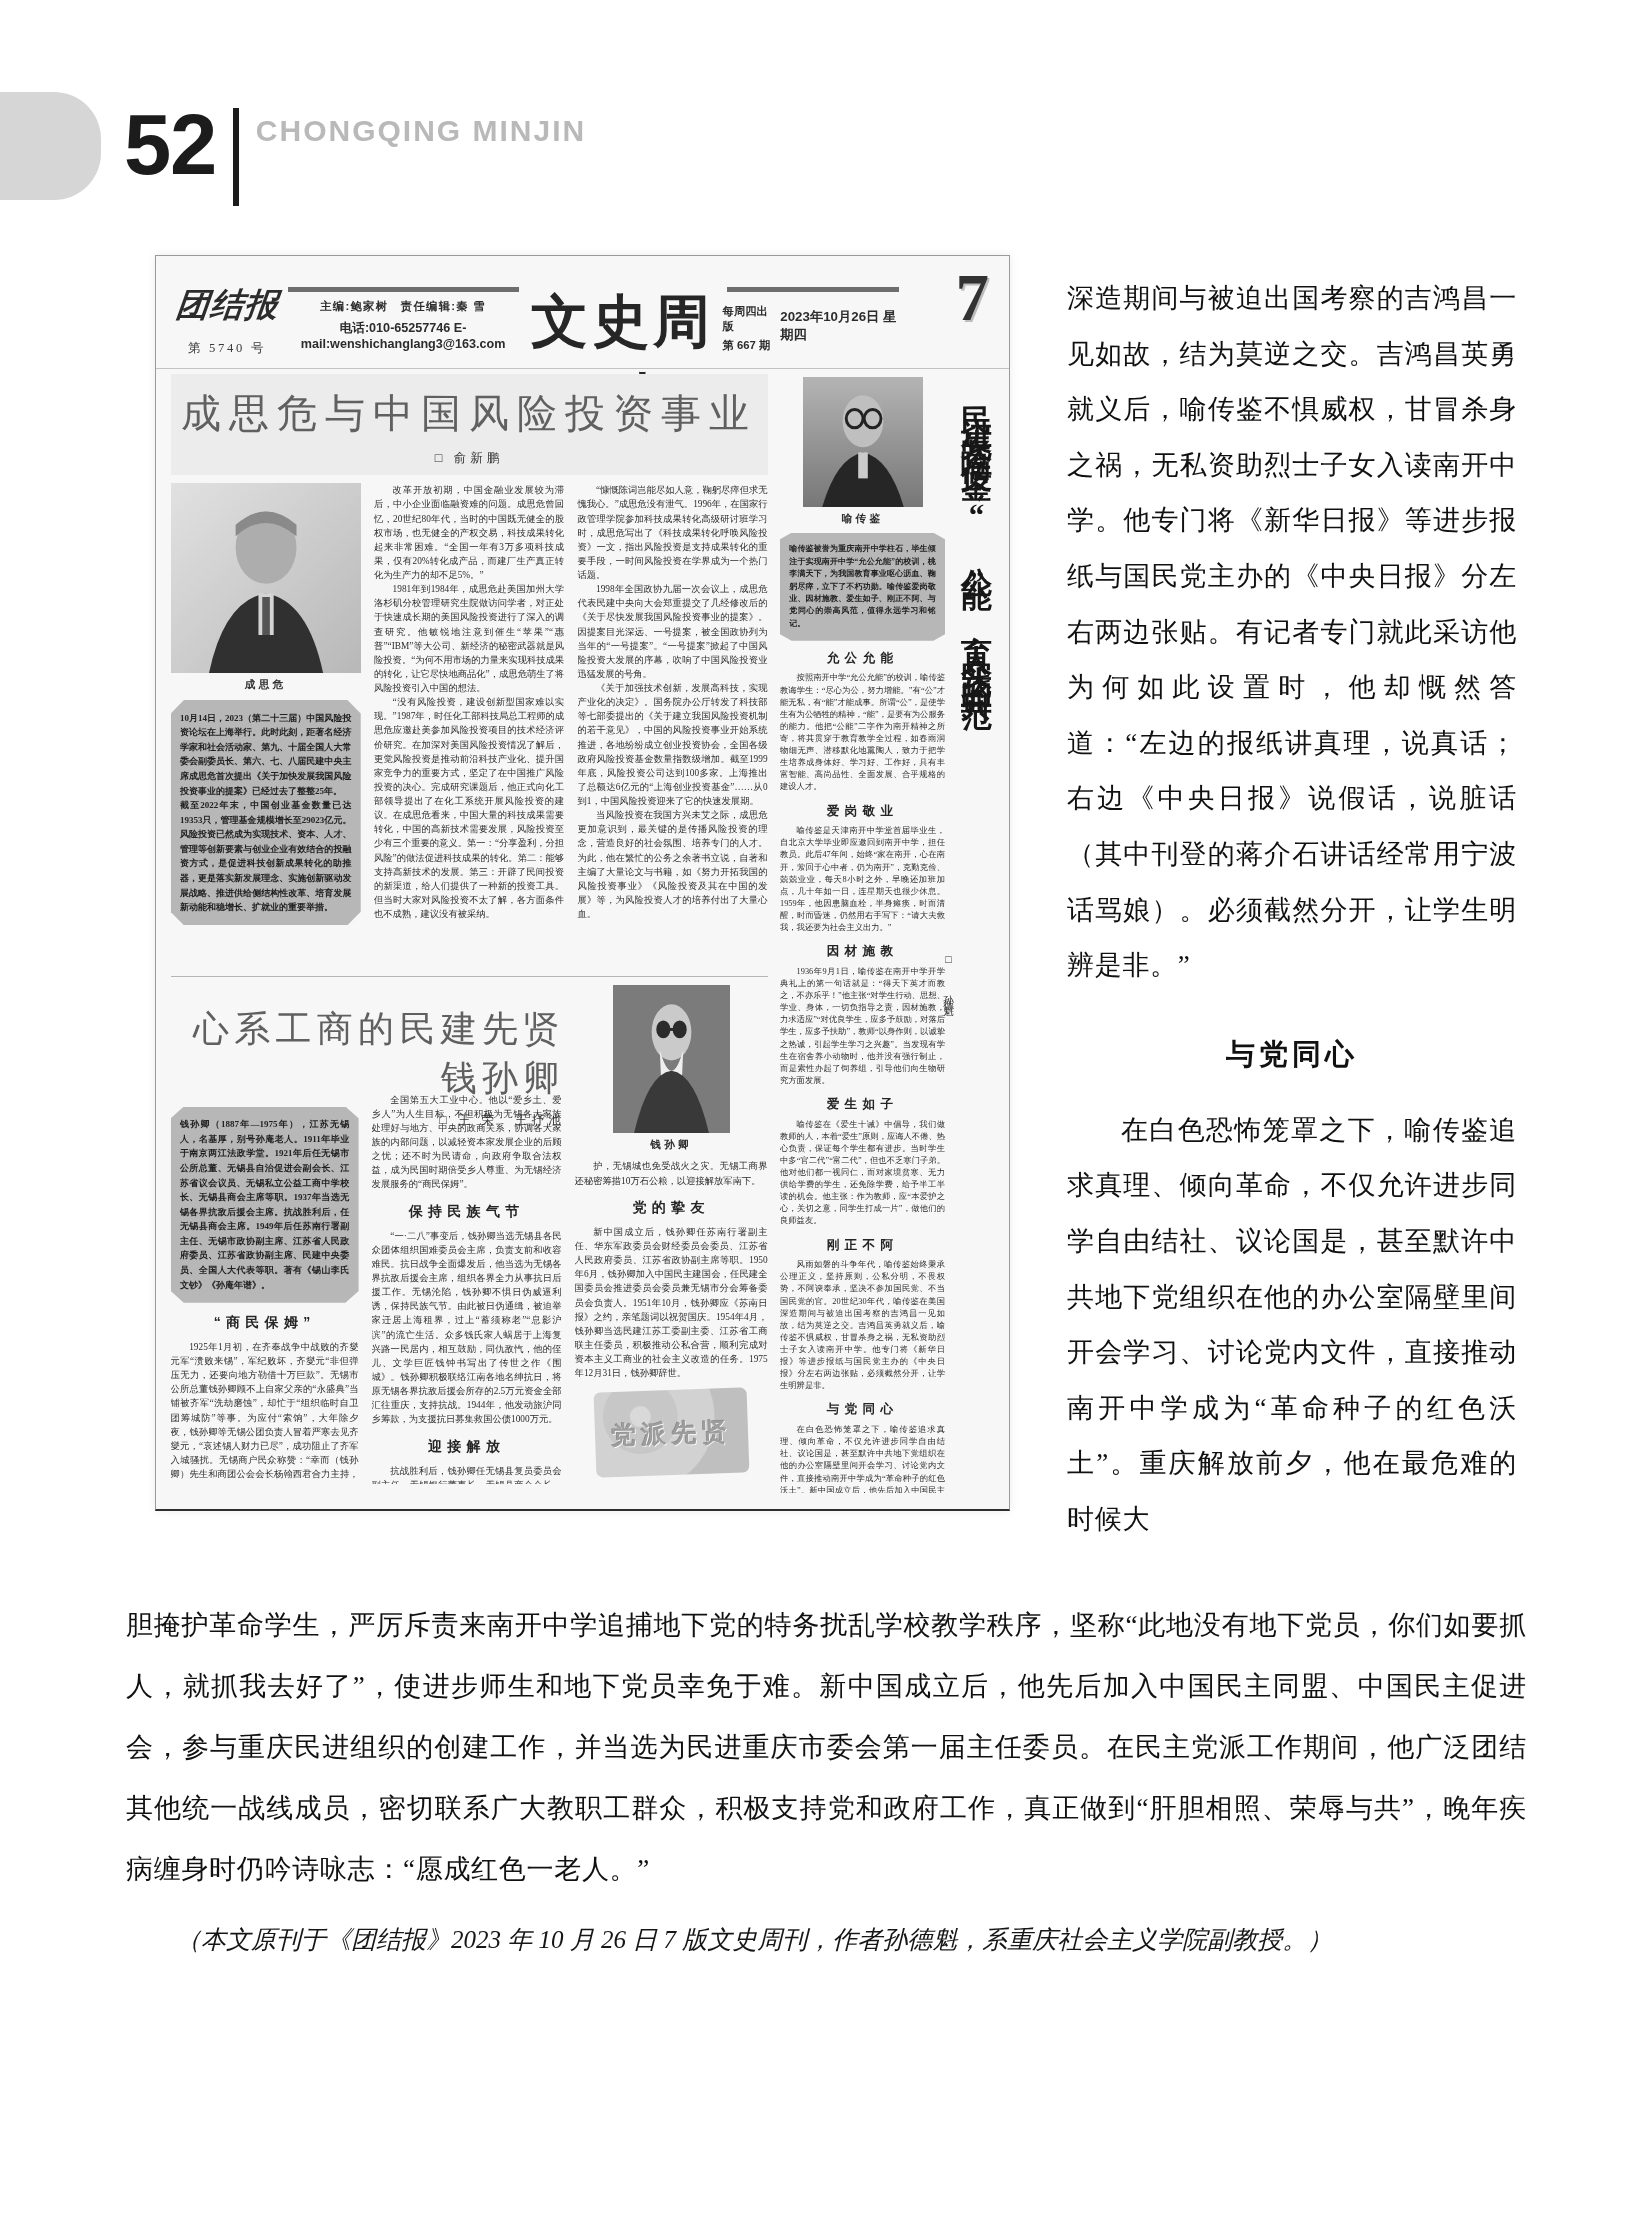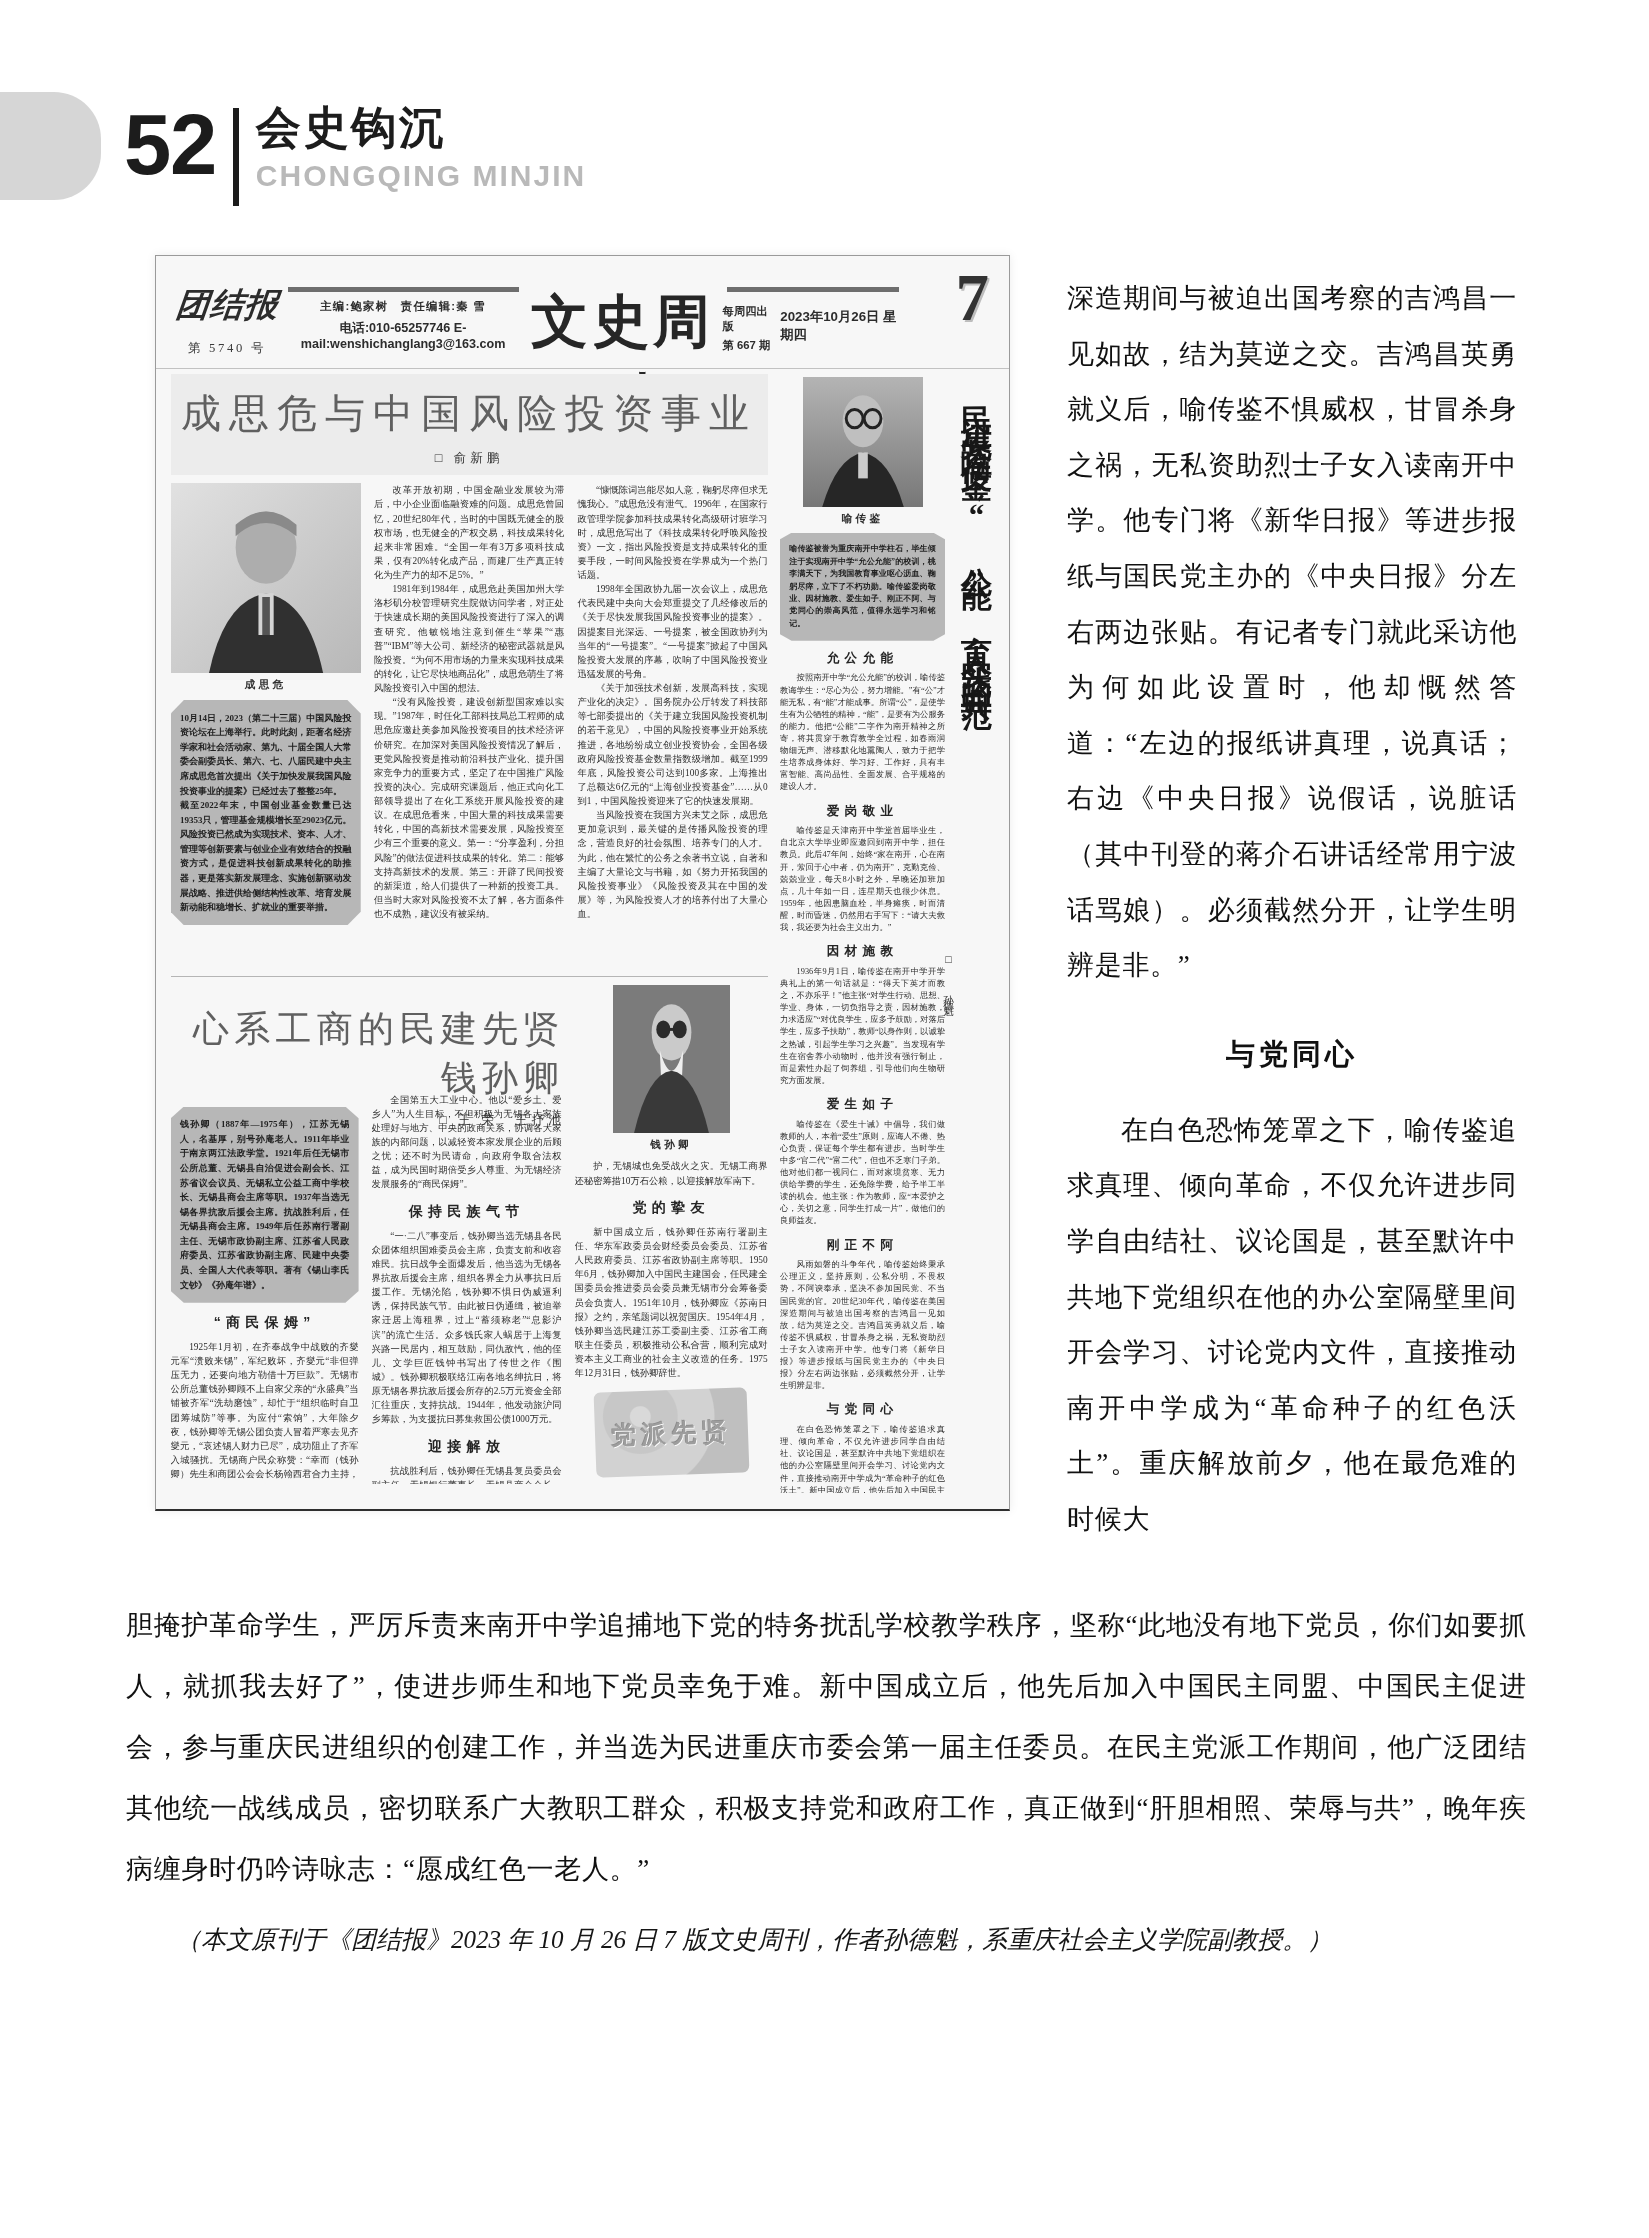--- a/index.html
+++ b/index.html
@@ -105,21 +105,20 @@
 </head>
 <body>
 
 <div id="page">
 
   <div class="corner-tab"></div>
   <div class="hdr">
     <div class="pageno">52</div>
     <div class="bar"></div>
     <div class="titles">
-      <div class="cn">会史钩沉</div>
       <div class="en">CHONGQING MINJIN</div>
     </div>
   </div>
 
   <div id="np">
 
     <div class="mast">
       <div class="brand">
         <div class="logo">团结报</div>
         <div class="issue">第 5740 号</div>

